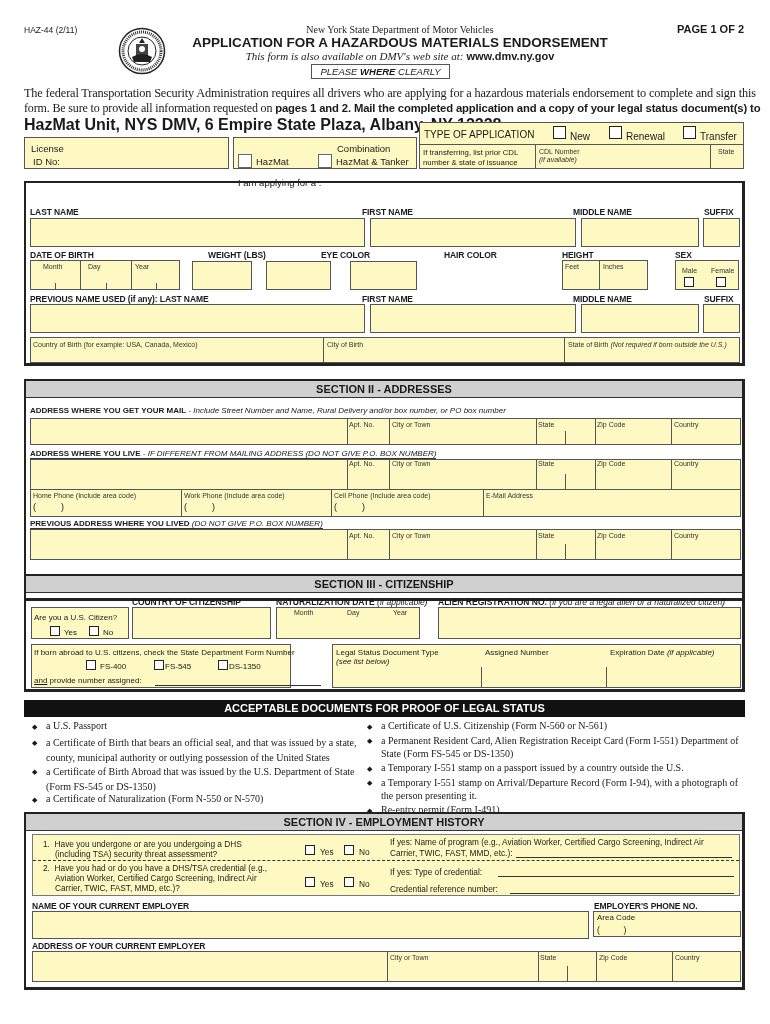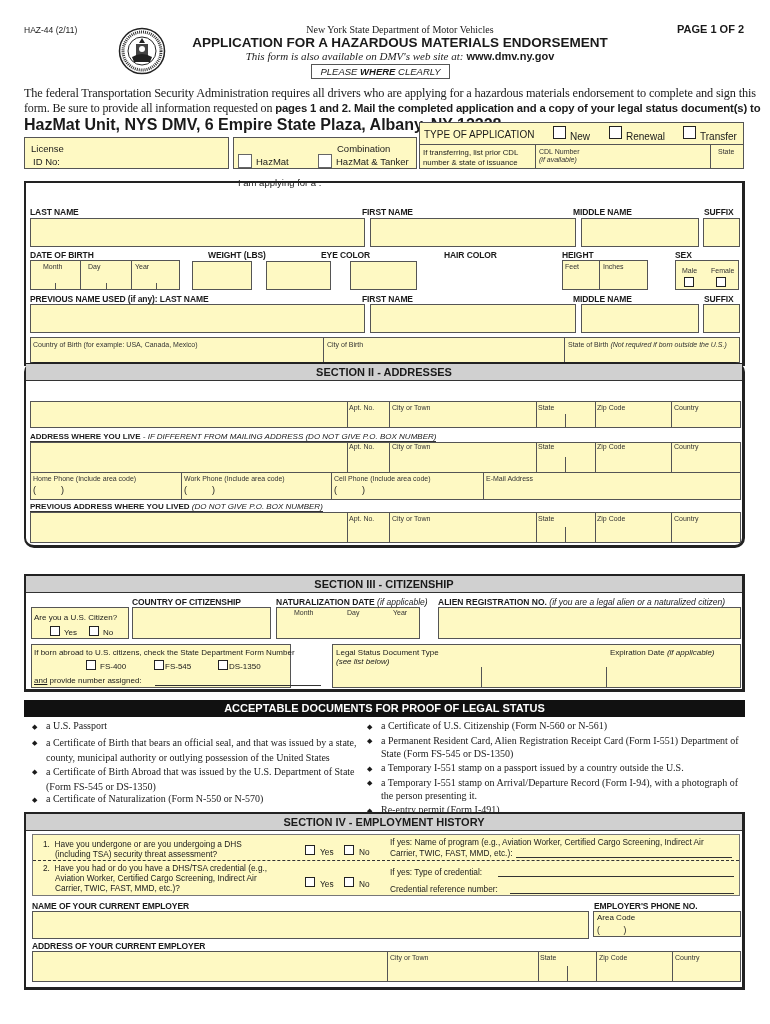--- a/index.html
+++ b/index.html
@@ -151,23 +151,26 @@
     <div class="vl" style="left:292px;top:0;height:24px;"></div>
     <div class="vl" style="left:533px;top:0;height:24px;"></div>
     <div class="abs tiny" style="left:2px;top:3px;width:290px;height:21px;">Country of Birth (for example: USA, Canada, Mexico)</div>
     <div class="abs tiny" style="left:296px;top:3px;width:235px;height:21px;">City of Birth</div>
     <div class="abs tiny" style="left:537px;top:3px;width:172px;height:21px;">
       <span>State of Birth</span> <span class="i">(Not required if born outside the U.S.)</span>
     </div>
   </div>
 </div>
 
-<div class="section" style="top:362px;height:186px;border-radius:10px;">
+<div class="section" style="top:379px;height:222px;">
   <div class="sec-head">SECTION II - ADDRESSES</div>
 
+  <div class="abs" style="left:4px;top:25px;font-size:8px;white-space:nowrap;">
+    <span class="b">ADDRESS WHERE YOU GET YOUR MAIL</span><span class="i"> - Include Street Number and Name, Rural Delivery and/or box number, or PO box number</span>
+  </div>
   <div class="box" style="left:4px;top:37px;width:711px;height:27px;">
     <div class="abs" style="left:0;top:0;width:316px;height:25px;"></div>
     <div class="vl" style="left:316px;top:0;height:25px;"></div>
     <div class="vl" style="left:358px;top:0;height:25px;"></div>
     <div class="vl" style="left:505px;top:0;height:25px;"></div>
     <div class="vl" style="left:534px;top:12px;height:13px;"></div>
     <div class="vl" style="left:564px;top:0;height:25px;"></div>
     <div class="vl" style="left:640px;top:0;height:25px;"></div>
     <div class="abs tiny" style="left:318px;top:2px;width:40px;height:22px;">Apt. No.</div>
     <div class="abs tiny" style="left:361px;top:2px;width:142px;height:22px;">City or Town</div>
@@ -271,20 +274,21 @@
     </div>
     <div class="uline" style="left:123px;top:40px;width:166px;"></div>
   </div>
   <div class="box" style="left:306px;top:68px;width:409px;height:44px;">
     <div class="vl" style="left:148px;top:22px;height:20px;"></div>
     <div class="vl" style="left:273px;top:22px;height:20px;"></div>
     <div class="abs" style="left:3px;top:0;width:144px;height:42px;font-size:8px;">
       <div style="margin-top:3px;">Legal Status Document Type</div>
       <div class="i">(see list below)</div>
     </div>
+    <div class="abs" style="left:152px;top:3px;width:120px;height:38px;font-size:8px;">Assigned Number</div>
     <div class="abs" style="left:277px;top:3px;width:130px;height:38px;font-size:8px;white-space:nowrap;">
       <span>Expiration Date</span><span class="i"> (if applicable)</span>
     </div>
   </div>
 </div>
 
 <div class="dochead" style="top:700px;">ACCEPTABLE DOCUMENTS FOR PROOF OF LEGAL STATUS</div>
 <div>
   <div class="bullet" style="left:46px;top:720px;width:330px;">a U.S. Passport</div>
   <div class="bullet" style="left:46px;top:735px;width:330px;line-height:15px;">a Certificate of Birth that bears an official seal, and that was issued by a state, county, municipal authority or outlying possession of the United States</div>

